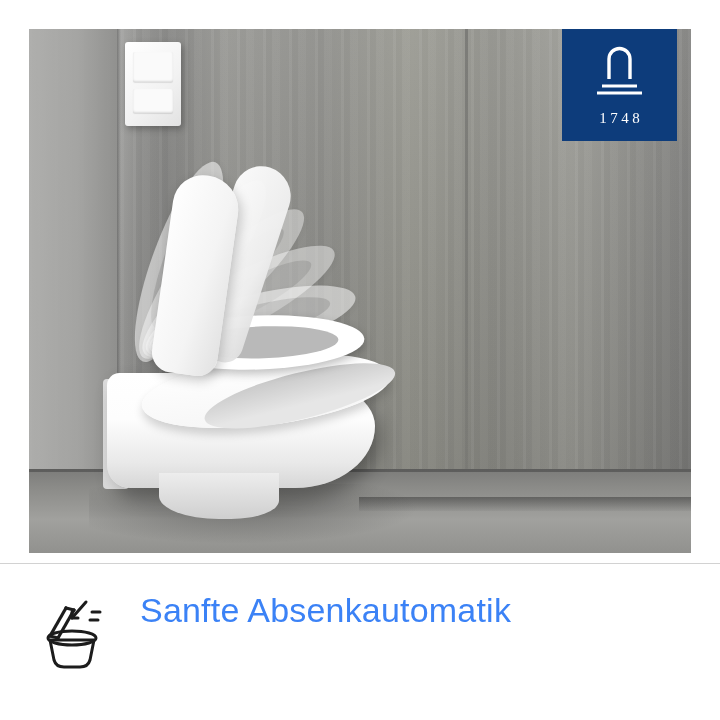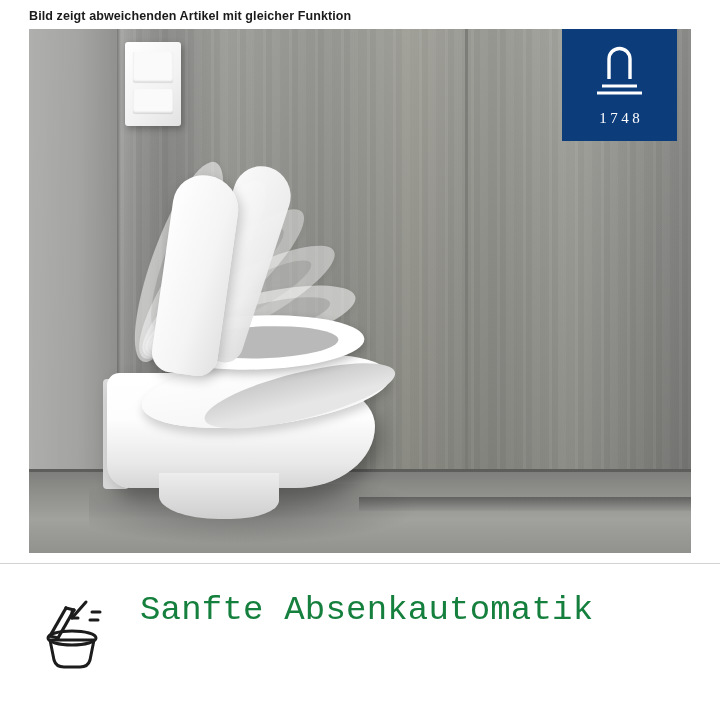--- a/index.html
+++ b/index.html
@@ -299,43 +299,42 @@
     width: 86px;
     height: 86px;
   }
   .caption-text {
     position: absolute;
     left: 140px;
     top: 24px;
     right: 20px;
   }
   .headline {
-    font-family: Liberation Mono, monospace;
+    font-family: Liberation Sans, sans-serif;
     font-size: 34px;
     line-height: 44px;
-    color: #15803d;
+    color: #3b82f6;
     font-weight: normal;
     margin: 0;
     letter-spacing: 0.2px;
   }
   .subline {
     margin: 14px 0 0 0;
     font-size: 24px;
     line-height: 31px;
     color: #2a2a2a;
     font-weight: normal;
     letter-spacing: 0.1px;
   }
 </style>
 </head>
 <body>
 
 <div class="poster">
 
-  <div class="disclaimer">Bild zeigt abweichenden Artikel mit gleicher Funktion</div>
 
   <div class="photo">
     <div class="photo-inner">
       <div class="streaks"></div>
       <div class="wall-left"></div>
       <div class="wall-left-edge"></div>
       <div class="panel-seam"></div>
       <div class="floor"></div>
       <div class="floor-line"></div>
       <div class="groove"></div>

